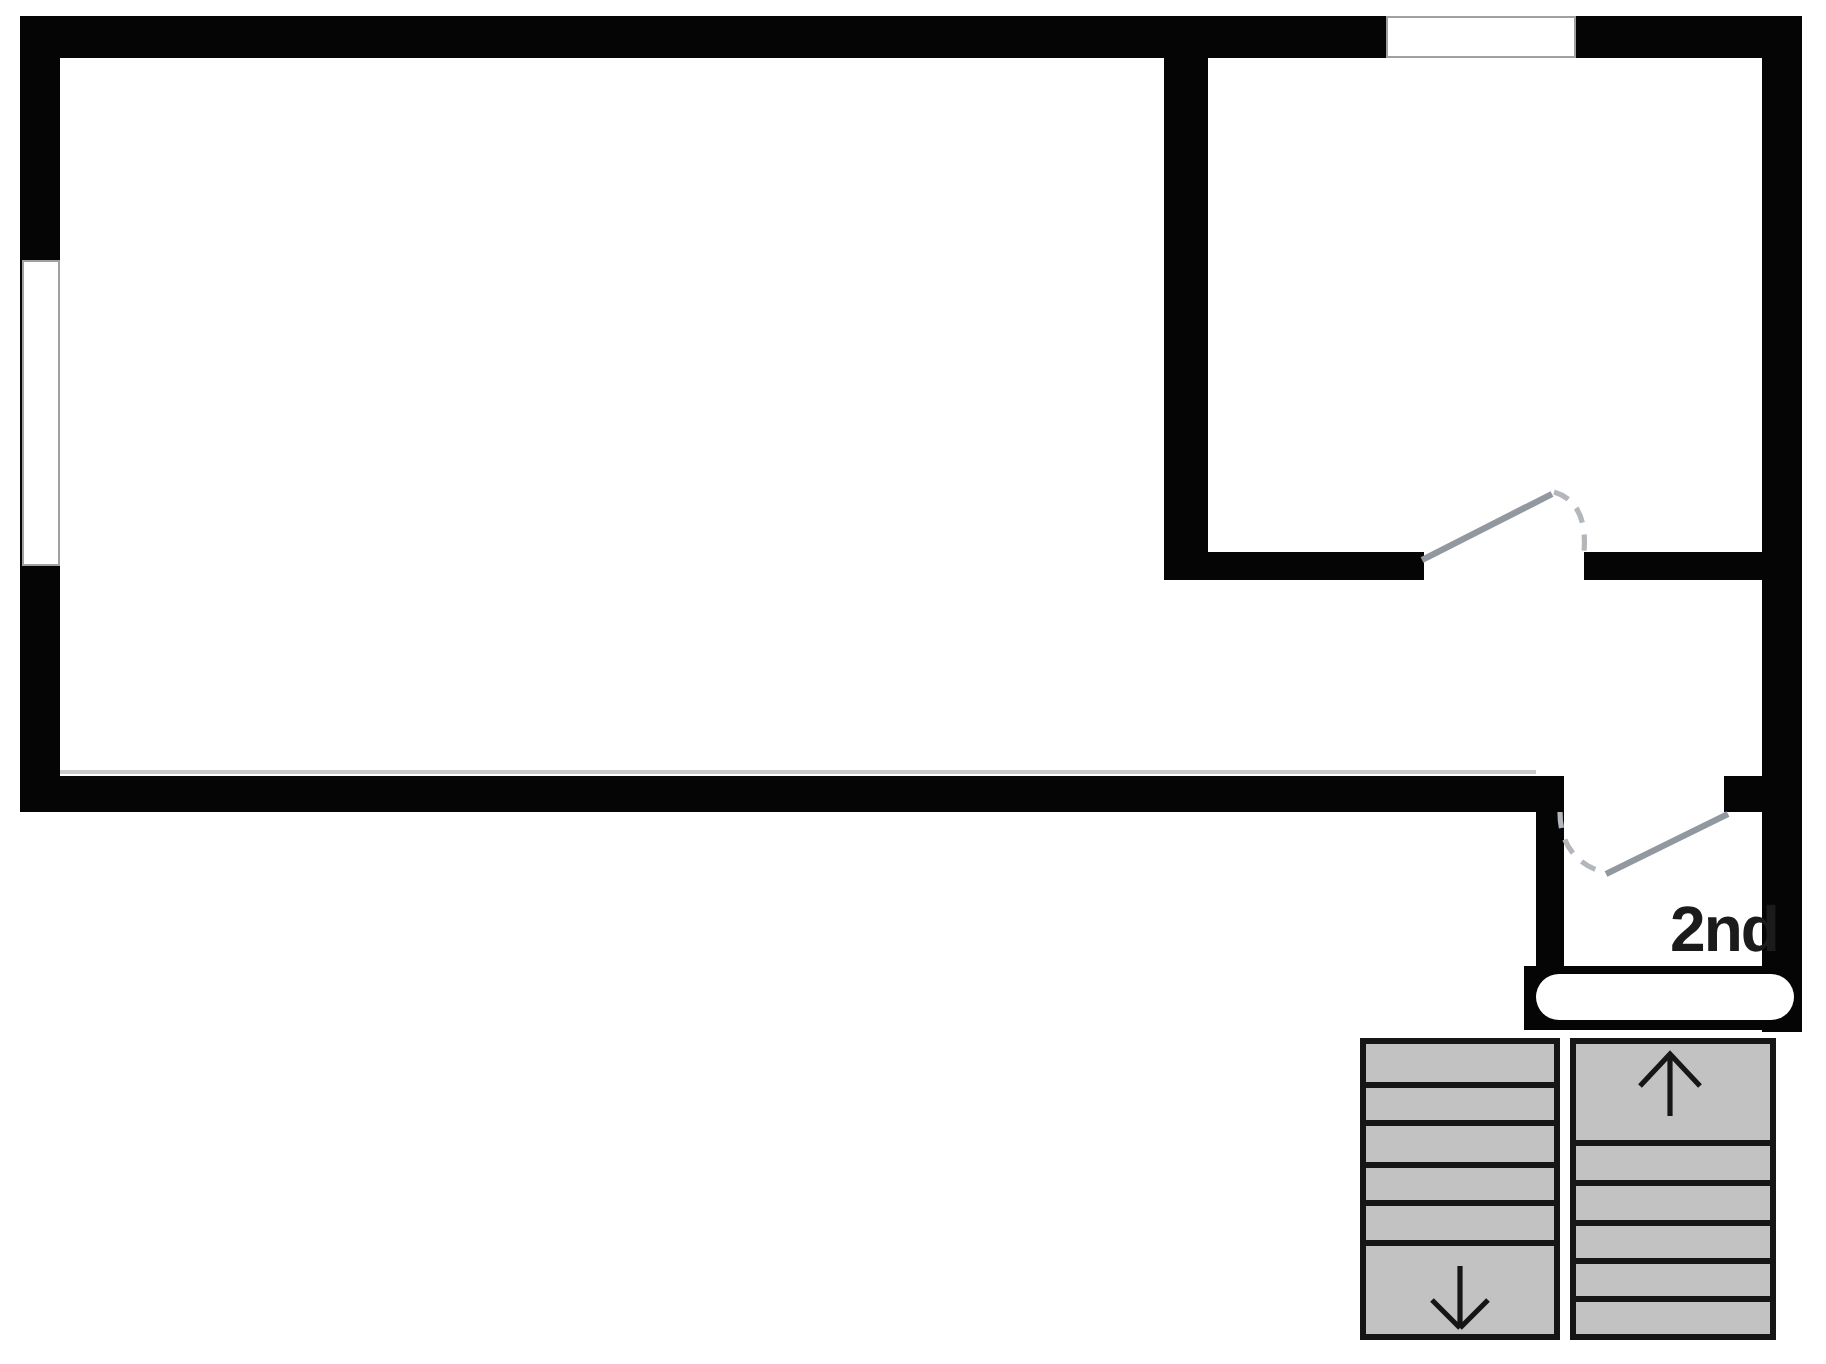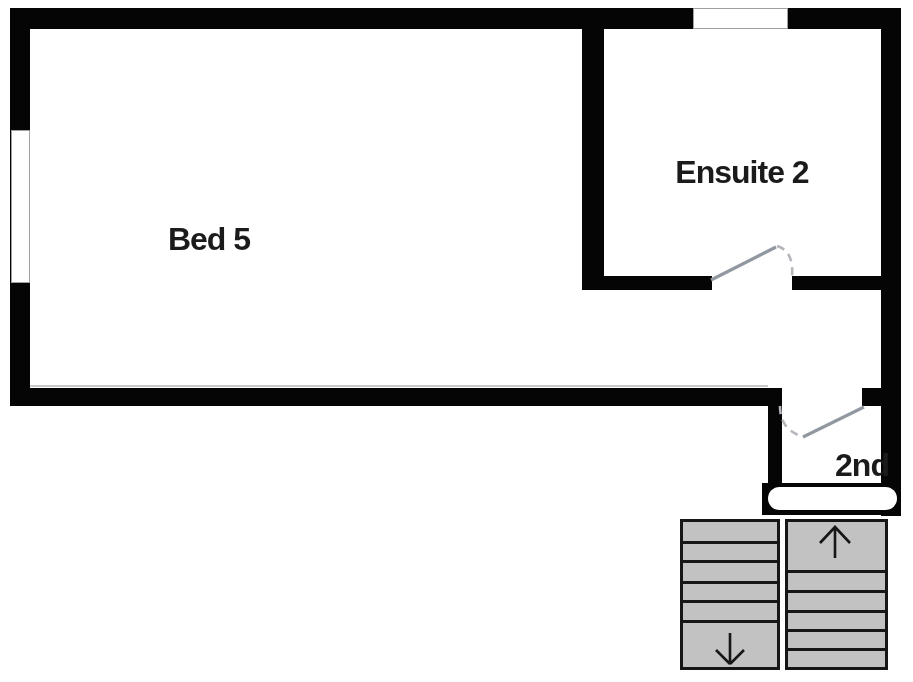--- a/index.html
+++ b/index.html
@@ -58,22 +58,20 @@
 
   <svg class="door-overlay" width="913" height="682" viewBox="0 0 913 682">
     <line class="door-leaf" x1="711" y1="280" x2="776" y2="247"></line>
     <path class="door-swing" d="M 777 246 Q 794 251 792 276"></path>
     <line class="door-leaf" x1="803" y1="437" x2="864" y2="407"></line>
     <path class="door-swing" d="M 780 406 Q 780 429 801 436"></path>
   </svg>
 
   <div class="landing-bar" style="left:768px;top:487px;width:129px;height:23px"></div>
 
-  <div class="room-label" style="left:209px;top:239px">Bed 5</div>
-  <div class="room-label" style="left:742px;top:172px">Ensuite 2</div>
   <div class="room-label" style="left:862px;top:465px">2nd</div>
 
   <div class="stair-flight" style="left:680px;top:519px;width:100px;height:151px">
     <div class="tread" style="top:19px"></div>
     <div class="tread" style="top:38px"></div>
     <div class="tread" style="top:59px"></div>
     <div class="tread" style="top:78px"></div>
     <div class="tread" style="top:98px"></div>
     <svg class="stair-arrow" width="94" height="145" viewBox="0 0 94 145">
       <path d="M47 111 L47 141 M33 128 L47 142 M61 128 L47 142"></path>

